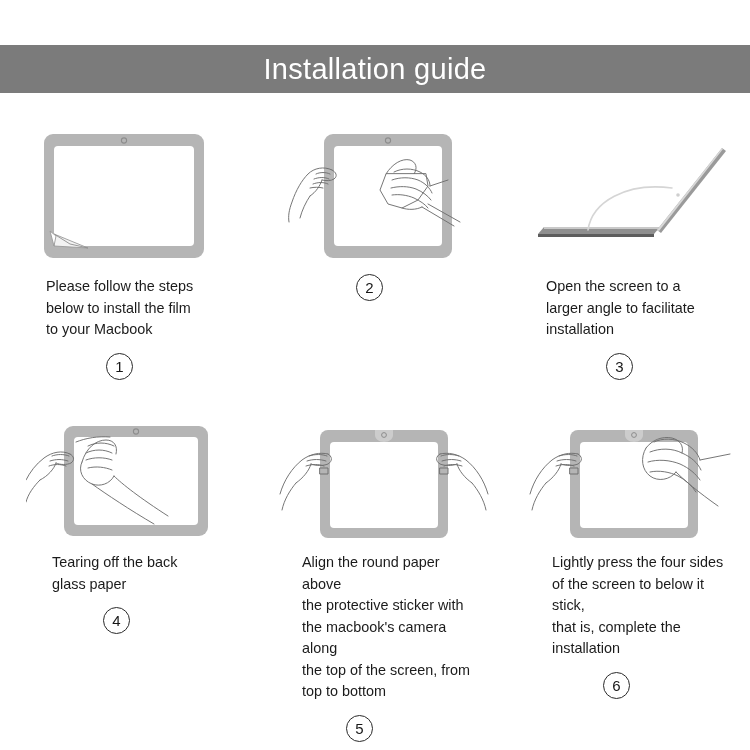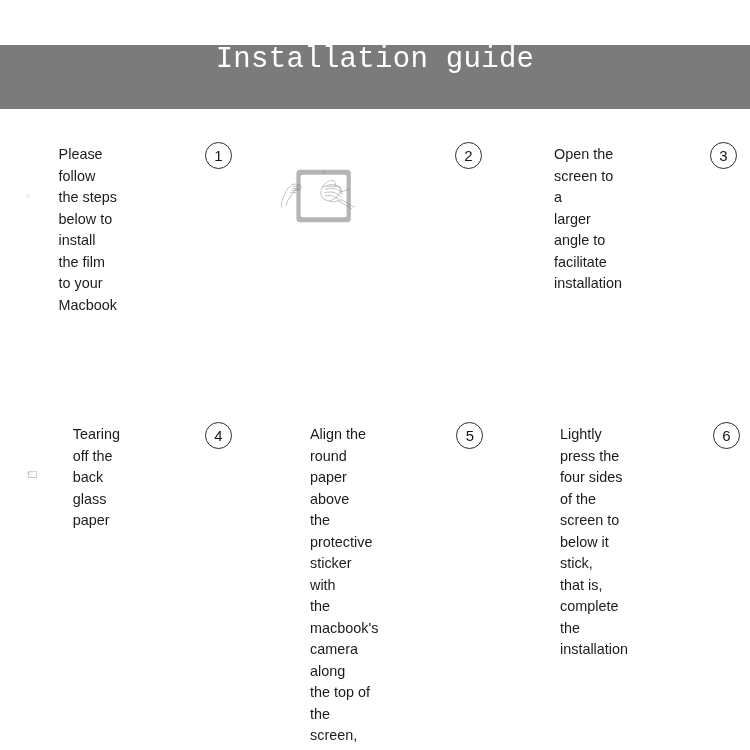--- a/index.html
+++ b/index.html
@@ -21,26 +21,25 @@
     position: relative;
     background: #ffffff;
   }
 
   
   .header-bar {
     position: absolute;
     left: 0;
     top: 45px;
     width: 750px;
-    height: 64px;
+    height: 48px;
     background: #7b7b7b;
     display: flex;
-    align-items: flex-start;
+    align-items: center;
     justify-content: center;
-    font-family: Liberation Mono, monospace;
   }
   .header-title {
     color: #ffffff;
     font-size: 29px;
     font-weight: 400;
     letter-spacing: 0.3px;
     line-height: 1;
   }
 
   
@@ -51,21 +50,21 @@
     width: 750px;
     display: grid;
     grid-template-columns: 250px 250px 250px;
     grid-template-rows: 280px auto;
   }
   .step-cell {
     position: relative;
     box-sizing: border-box;
     padding: 0 18px;
     display: flex;
-    flex-direction: row;
+    flex-direction: column;
     align-items: flex-start;
   }
   .art {
     width: 214px;
     height: 132px;
     position: relative;
     margin: 0 auto 0 8px;
   }
   .art svg { display: block; width: 100%; height: 100%; }
 

